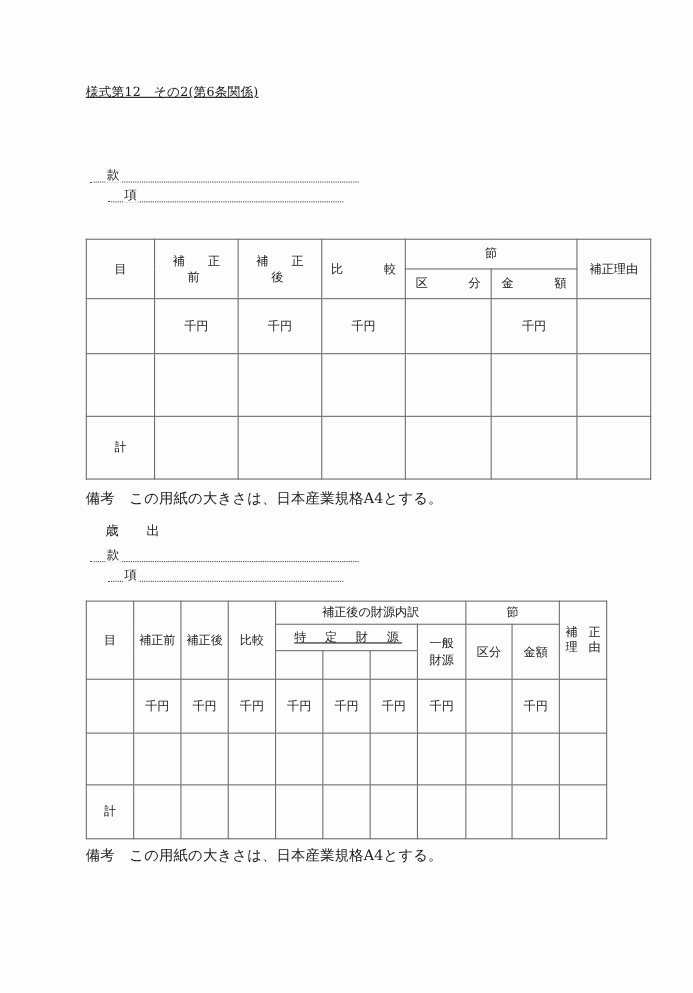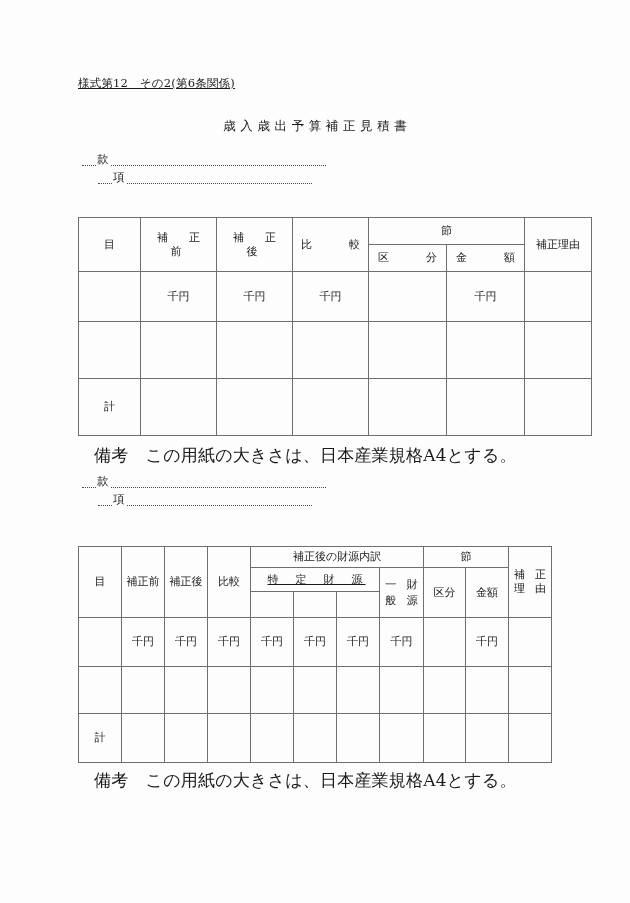--- a/index.html
+++ b/index.html
@@ -124,54 +124,52 @@
   .unit-c {
     text-align: center;
     vertical-align: top;
     padding-top: 3px;
   }
   .tot {
     text-align: center;
   }
   .vstack {
     display: flex;
-    flex-direction: row;
+    flex-direction: column;
     align-items: center;
     justify-content: center;
     line-height: 1.45;
     text-align: center;
   }
   .reason-grid {
     display: grid;
     grid-template-columns: 1fr 1fr;
     grid-template-rows: 1fr 1fr;
     align-items: center;
     justify-items: center;
     height: 100%;
     line-height: 1.3;
   }
 
   
   .remark {
     position: absolute;
     left: 78px;
-    font-size: 17px;
+    font-size: 13px;
     white-space: pre;
     letter-spacing: 0.2px;
-    margin-left: 16px;
   }
 </style>
 </head>
 <body>
 
 <div class="page">
 
   <div class="form-no">様式第12　その2(第6条関係)</div>
 
-  <div class="doc-title">歳入歳出予算補正見積書</div>
 
   <div class="section-head" style="top:152px;">
     <div class="dot-line">
       <span class="dots"></span>
       <span class="lbl">款</span>
     </div>
     <div class="dot-line indent">
       <span class="dots"></span>
       <span class="lbl">項</span>
     </div>
@@ -231,20 +229,21 @@
         <td></td>
         <td></td>
         <td></td>
       </tr>
     </tbody>
   </table>
 
   <div class="remark" style="top:444px;">備考　この用紙の大きさは、日本産業規格A4とする。</div>
 
   <div class="section-head" style="top:474px;">
+    <div class="sec-title">歳　　出</div>
     <div class="dot-line">
       <span class="dots"></span>
       <span class="lbl">款</span>
     </div>
     <div class="dot-line indent">
       <span class="dots"></span>
       <span class="lbl">項</span>
     </div>
   </div>
 

